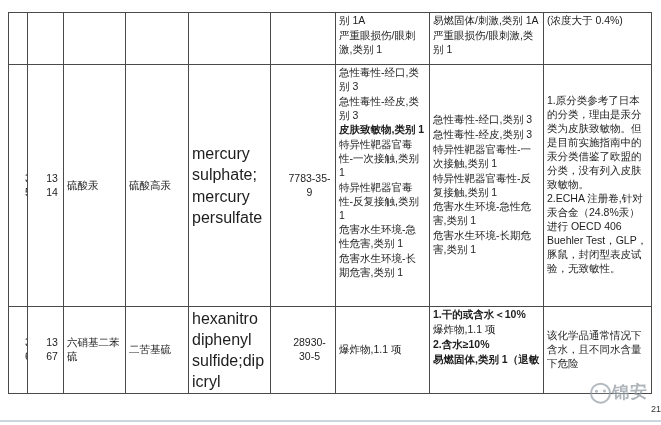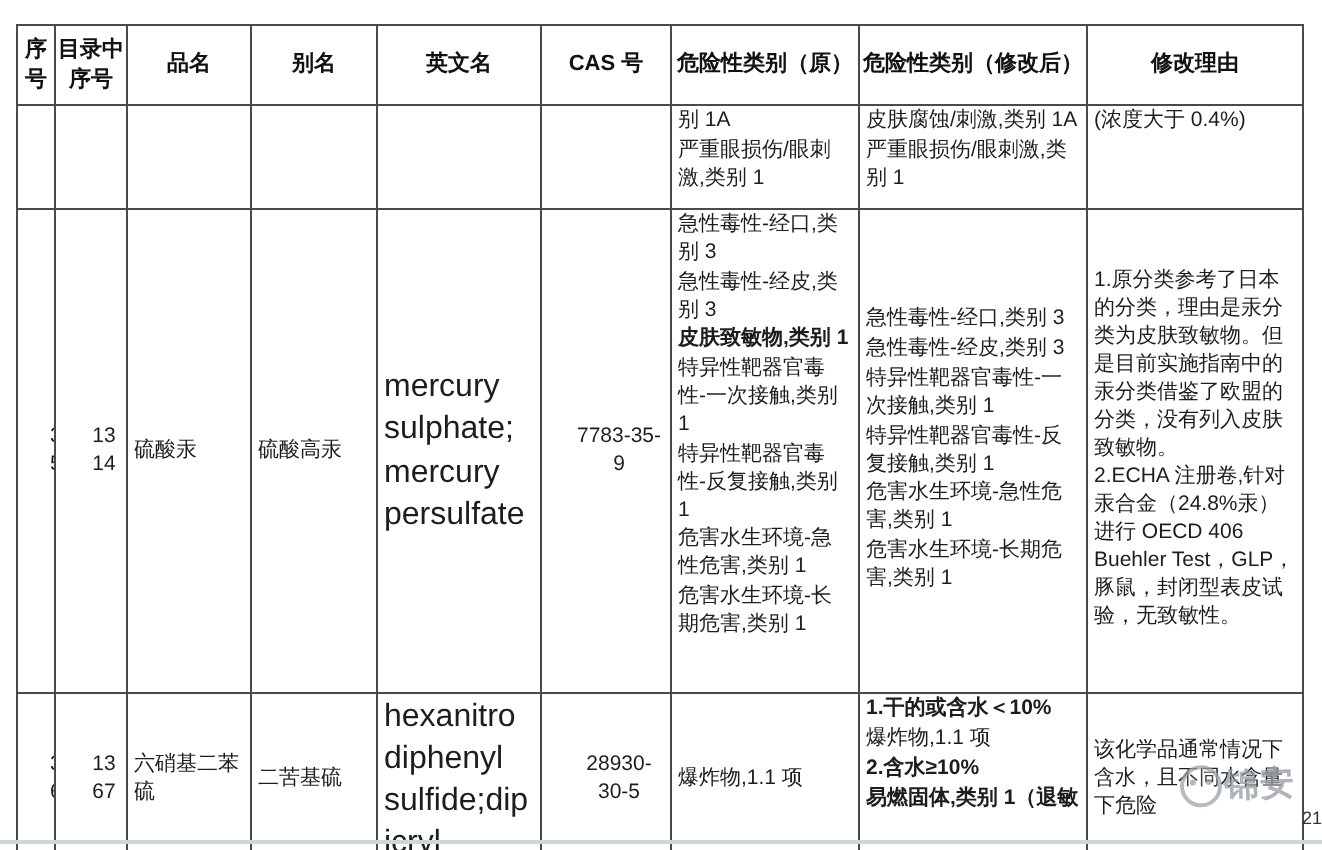--- a/index.html
+++ b/index.html
@@ -83,45 +83,34 @@
         <col style="width:36px">
         <col style="width:62px">
       <col style="width:63px">
         <col style="width:82px">
         <col style="width:65px">
       <col style="width:94px">
         <col style="width:114px">
         <col style="width:108px">
     </colgroup>
     <tbody>
-        <tr style="height:40px">
-      <th>序号</th>
-      <th>目录中序号</th>
-      <th>品名</th>
-      <th>别名</th>
-      <th>英文名</th>
-      <th>CAS 号</th>
-      <th>危险性类别（原）</th>
-      <th>危险性类别（修改后）</th>
-      <th>修改理由</th>
-    </tr>
 
     <tr style="height:52px" class="row-partial">
       <td class="c-mid"></td>
       <td class="c-mid"></td>
       <td></td>
       <td></td>
       <td class="eng"></td>
       <td class="c-mid"></td>
       <td class="v-top">
             <div class="item">别 1A</div>
             <div class="item">严重眼损伤/眼刺激,类别 1</div>
           </td>
       <td class="v-top">
-            <div class="item">皮肤腐蚀/刺激,类别 1A</div>
+            <div class="item">易燃固体/刺激,类别 1A</div>
             <div class="item">严重眼损伤/眼刺激,类别 1</div>
           </td>
       <td class="v-top">
             <div class="item">(浓度大于 0.4%)</div>
           </td>
     </tr>
 
     <tr style="height:242px">
       <td class="c-mid">35</td>
       <td class="c-mid">1314</td>

